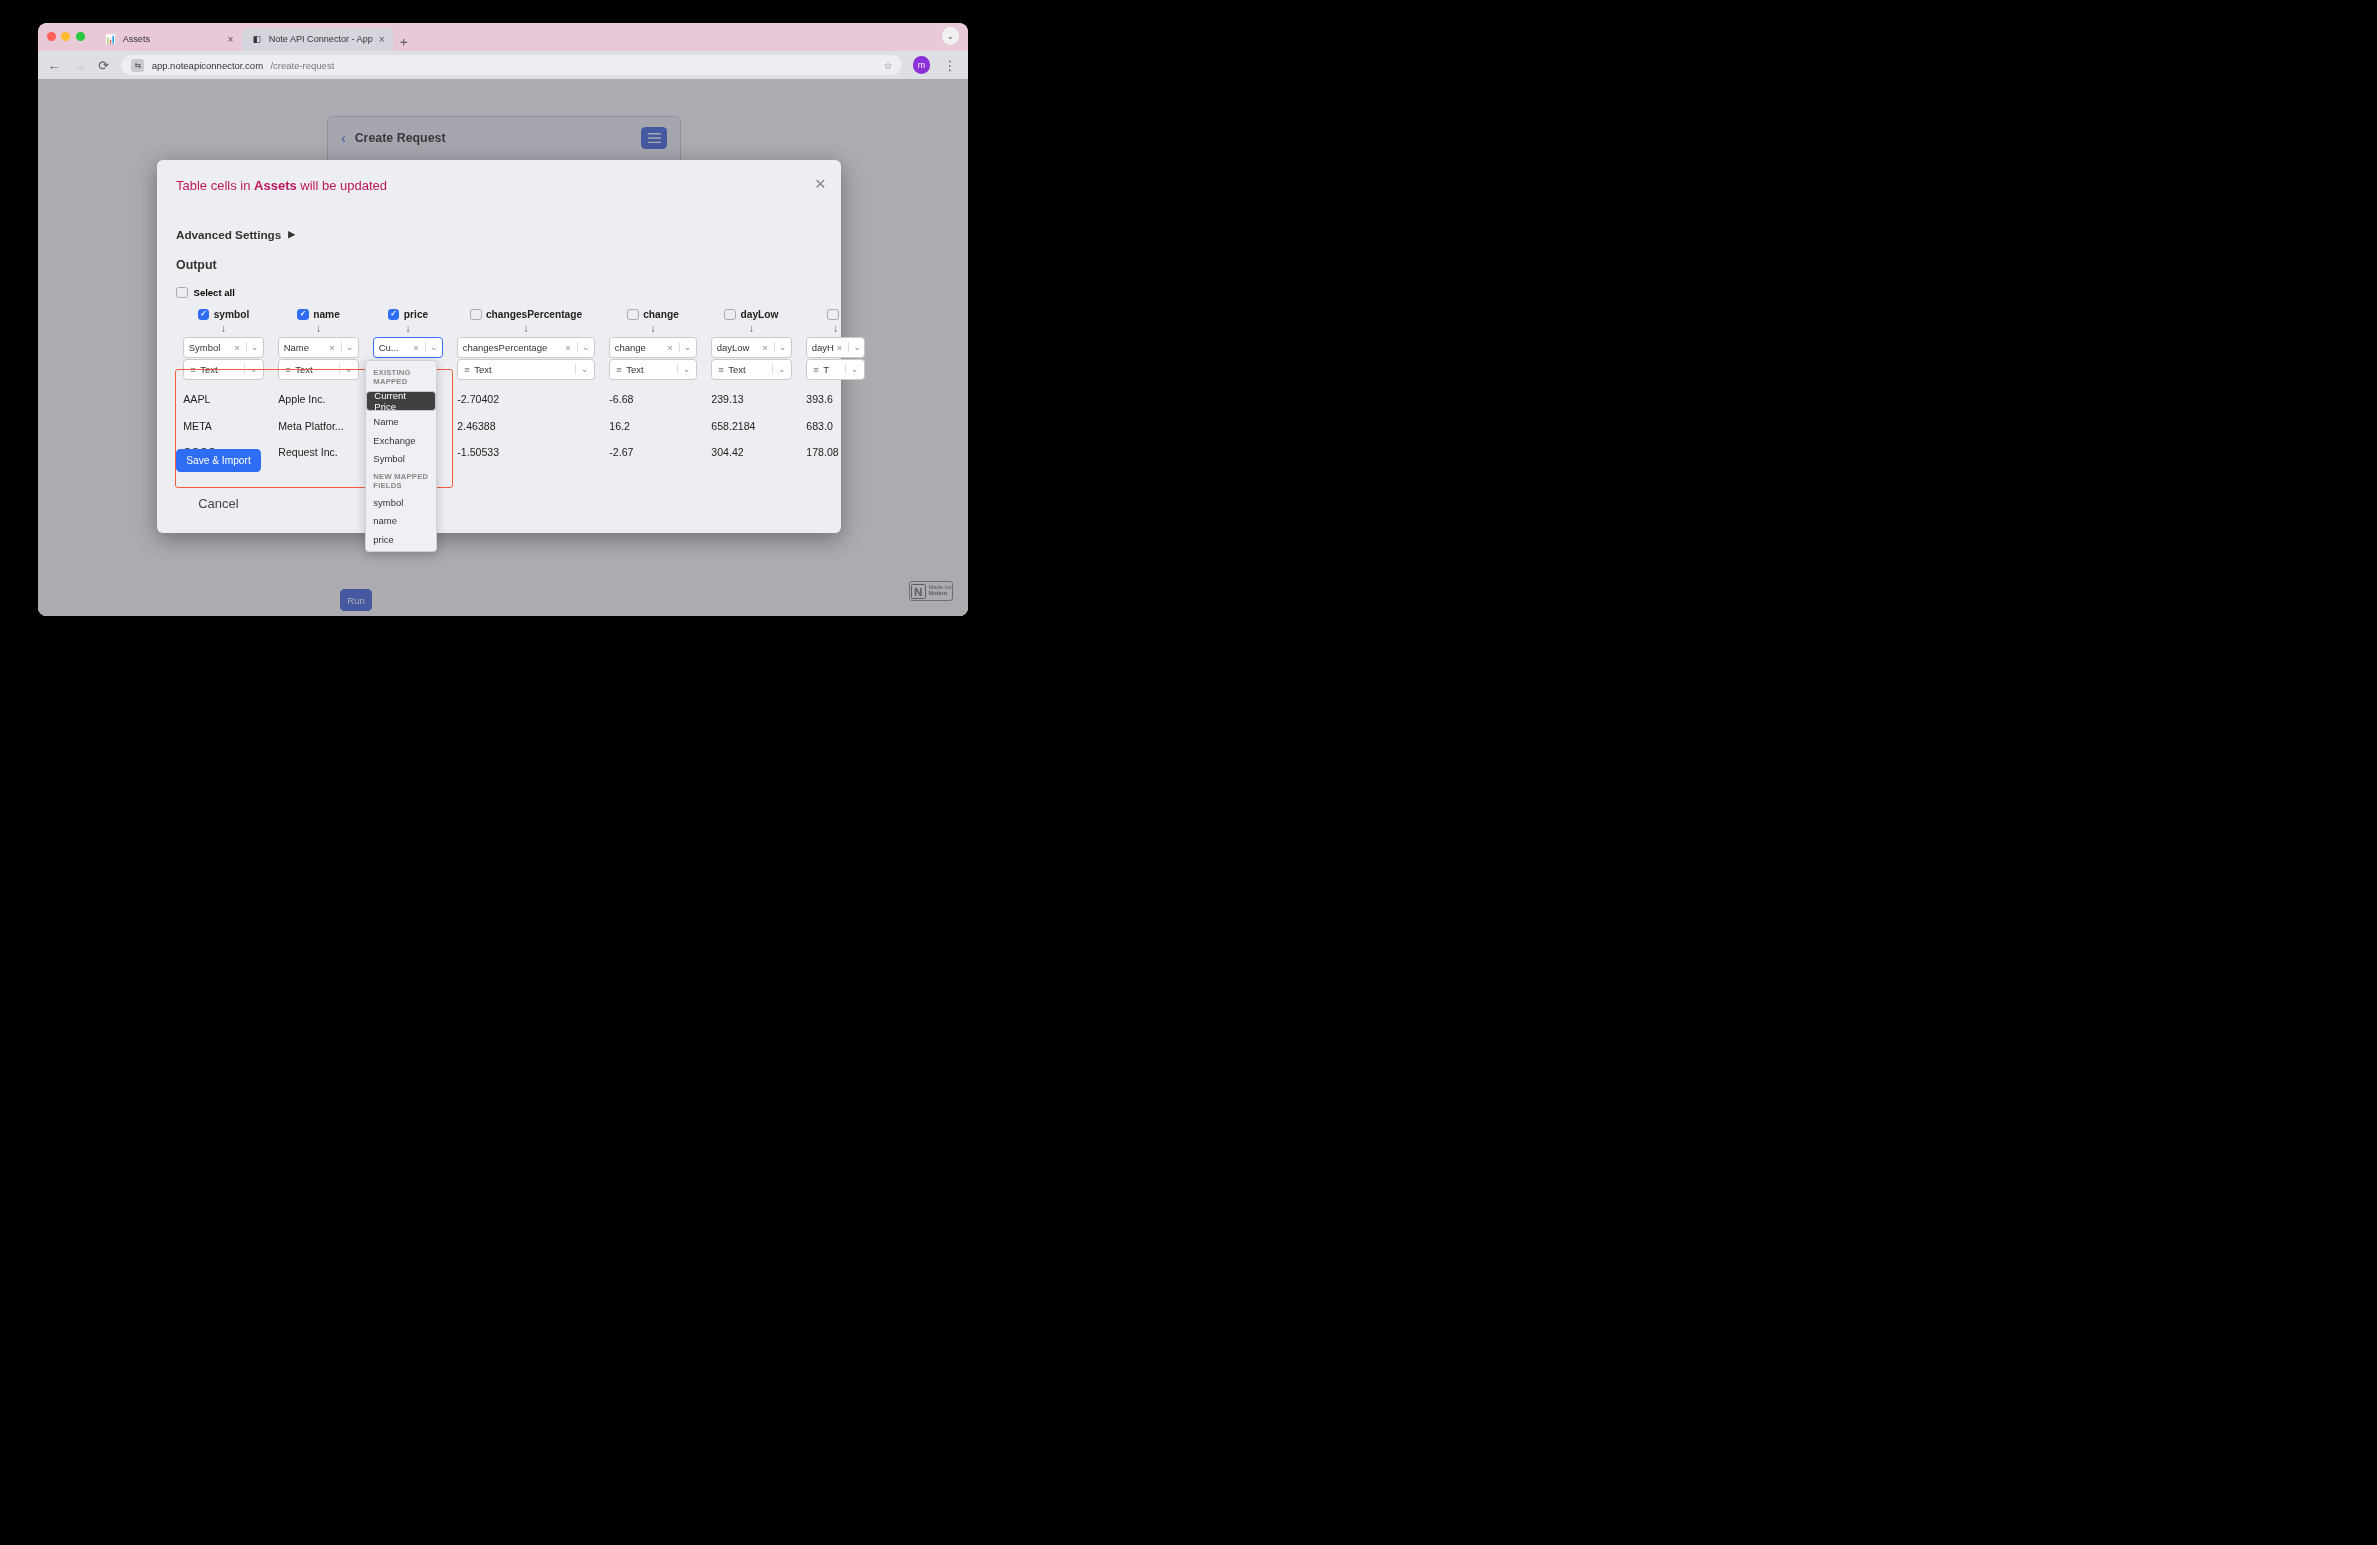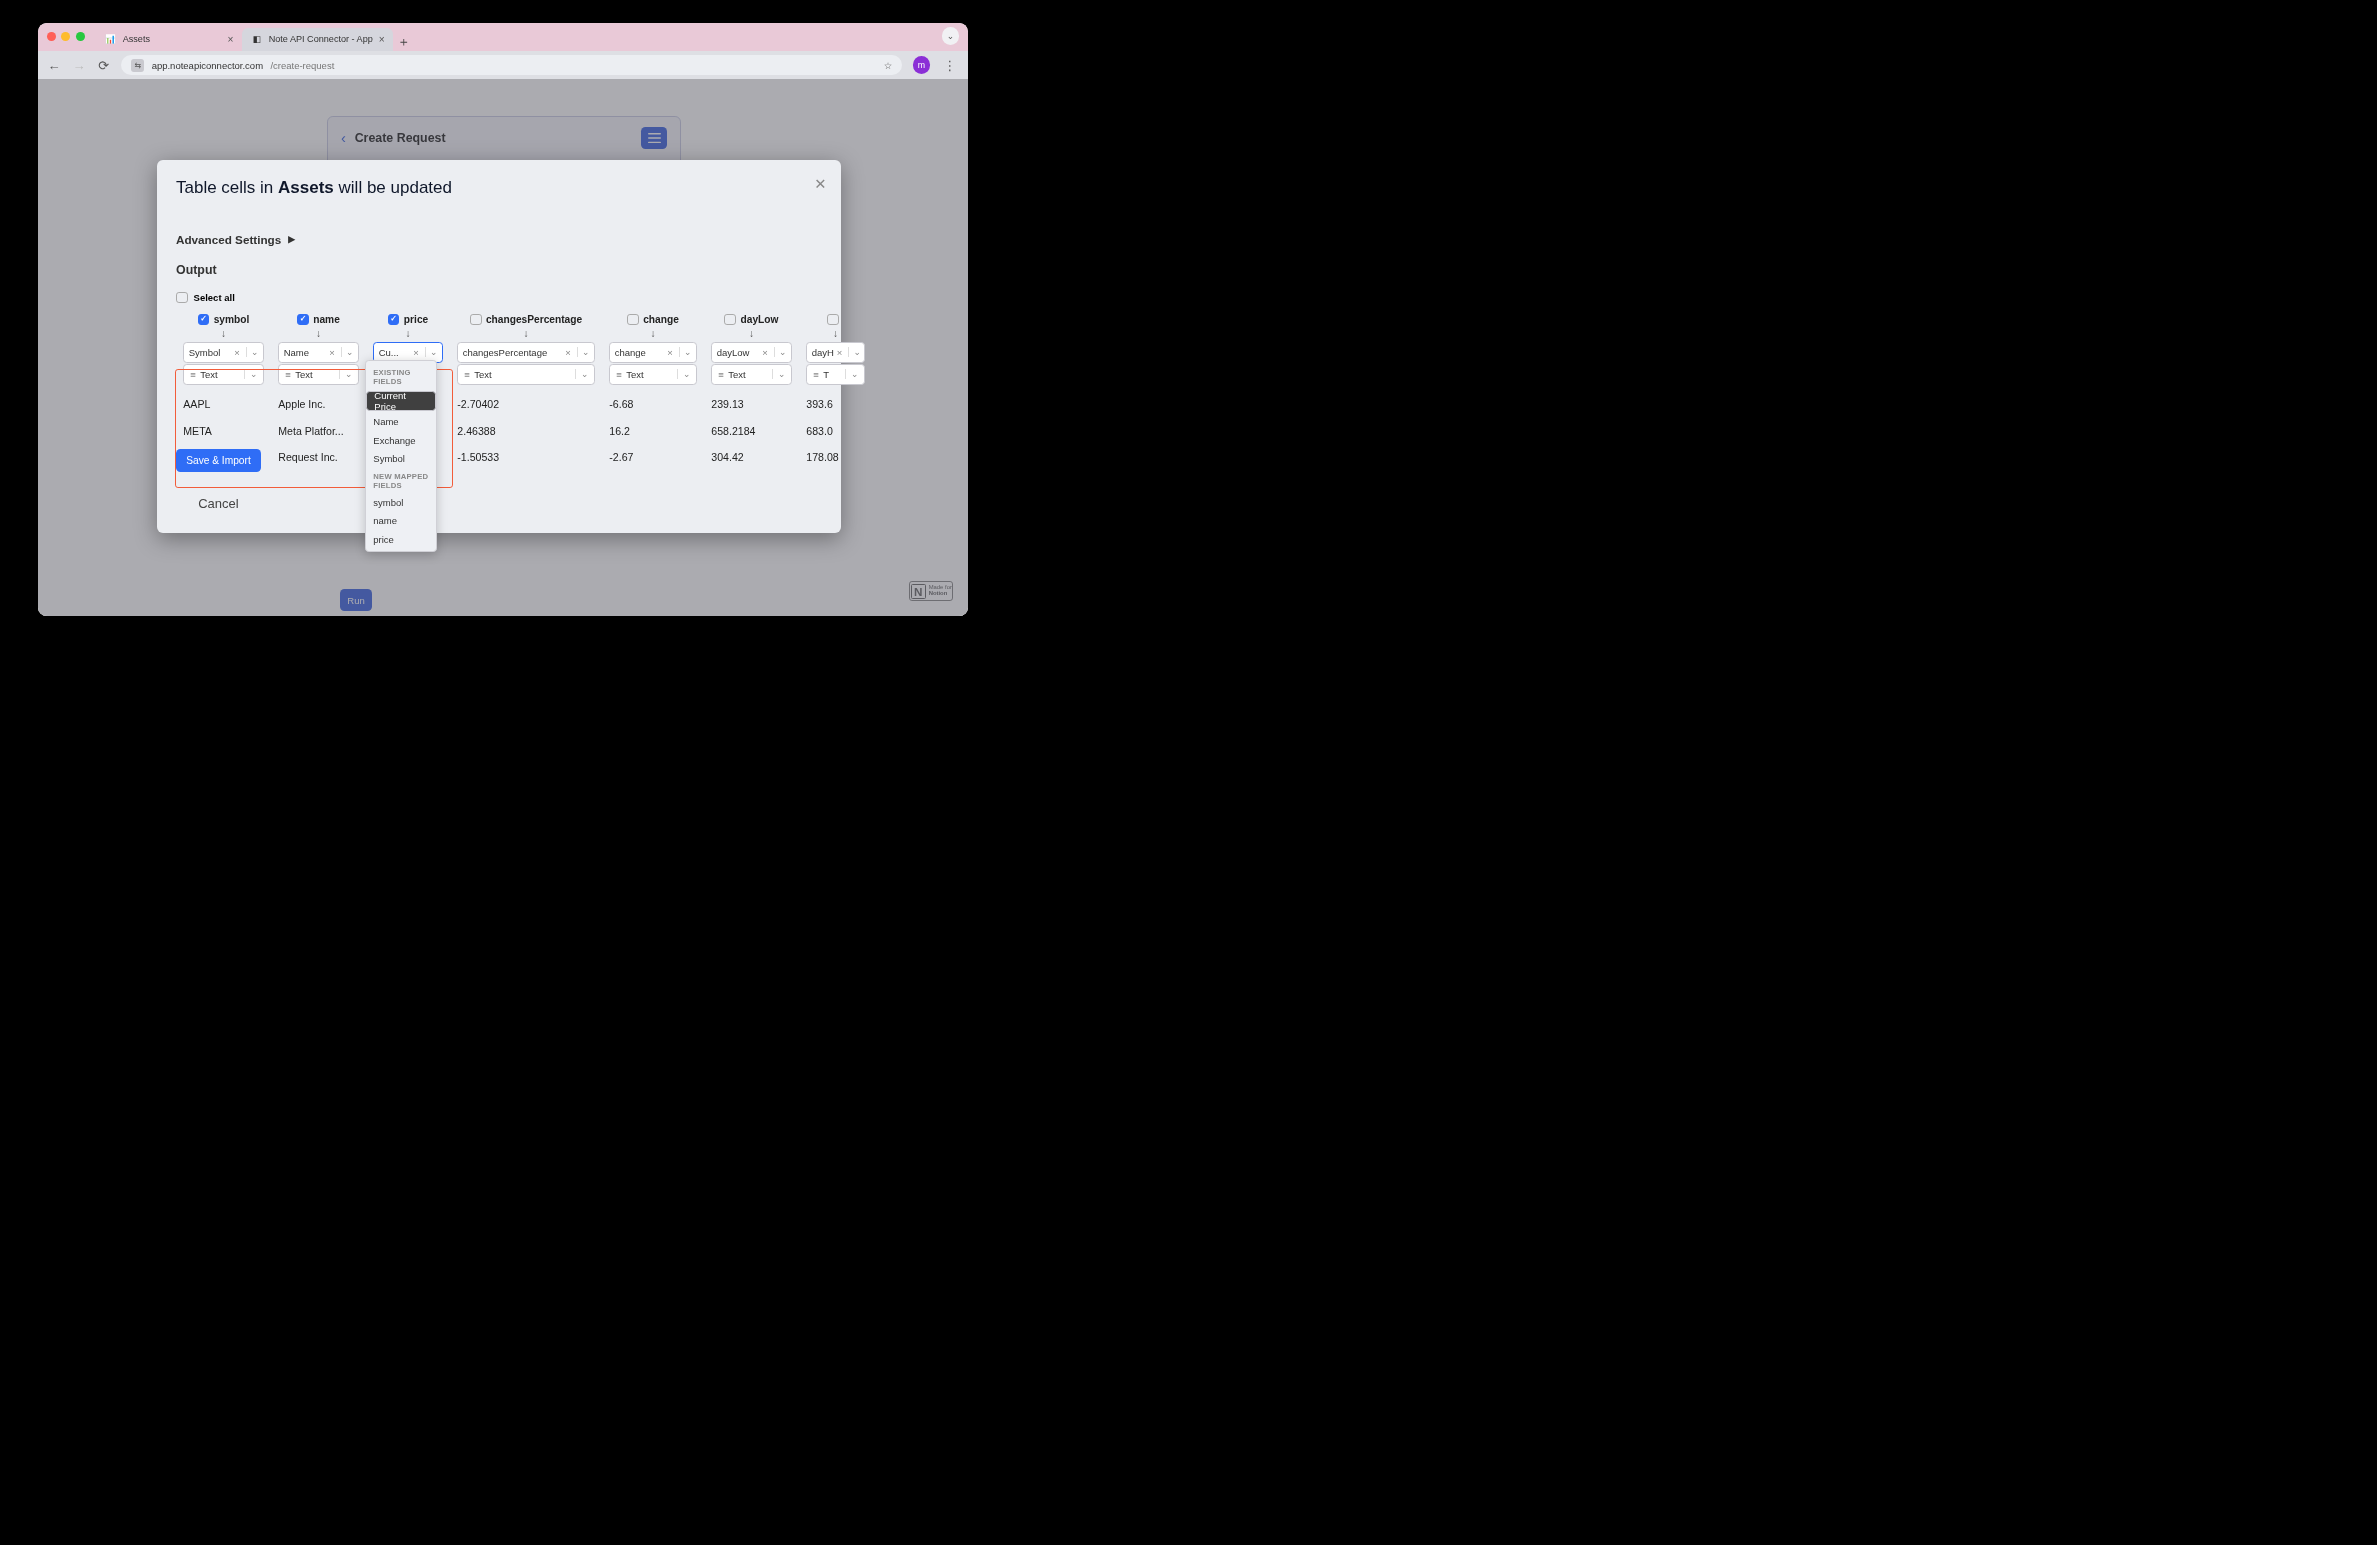--- a/index.html
+++ b/index.html
@@ -64,21 +64,21 @@
     background:rgba(255,255,255,.1); color:#666; font-size:5.9px;
   }
   .badge-notion .n{ font-weight:700;font-size:11.7px;border:0.7px solid #666;padding:0 2.2px;border-radius:1.5px;}
 
   
   .modal {
     position:absolute; left:119px; top:81px; width:684px; height:373px;
     background:#eceef2; border-radius:5.9px; box-shadow:0 5.9px 22px rgba(0,0,0,.35);
     padding:17.6px 19px;
   }
-  .modal-title{ font-size:17px; color:#0f172a; }
+  .modal-title{ font-size:13px; color:#be185d; }
   .modal-title b{ font-weight:700; }
   .modal-close{ position:absolute; right:14.6px; top:14.6px; color:#888; font-size:14.6px;}
 
   .adv{ margin-top:35px; font-size:11.7px; font-weight:600; color:#333; display:flex;align-items:center;gap:7px;}
   .adv .tri{font-size:8.8px;}
   .out{ margin-top:17.6px; font-size:12.4px; font-weight:600; color:#333;}
   .selall{ margin-top:14.6px; display:flex; align-items:center; gap:5.9px; font-size:9.5px; font-weight:600;}
   .selall .cb{ width:11.7px;height:11.7px;border:1.1px solid #aaa;border-radius:2.9px; }
 
   .grid{ margin-top:5.9px; display:grid; grid-template-columns:95px 95px 84px 152px 102px 95px 73px; }
@@ -346,21 +346,21 @@
         </div>
 
       <div class="footer">
         <button class="btn-primary">Save &amp; Import</button>
         <button class="btn-ghost">Cancel</button>
       </div>
     <div style="position: absolute; left: 17.6px; top: 209px; width: 278px; height: 119px; border: 1.5px solid rgb(242, 92, 58); border-radius: 2.9px; pointer-events: none;"></div>
       </div>
 
     <div class="menu">
-      <div class="grp">EXISTING FIELDS</div>
+      <div class="grp">EXISTING MAPPED</div>
       <div id="dd-g1">
           <div class="item sel">Current Price</div>
           <div class="item">Name</div>
           <div class="item">Exchange</div>
           <div class="item">Symbol</div>
         </div>
       <div class="grp">NEW MAPPED FIELDS</div>
       <div id="dd-g2">
           <div class="item">symbol</div>
           <div class="item">name</div>

